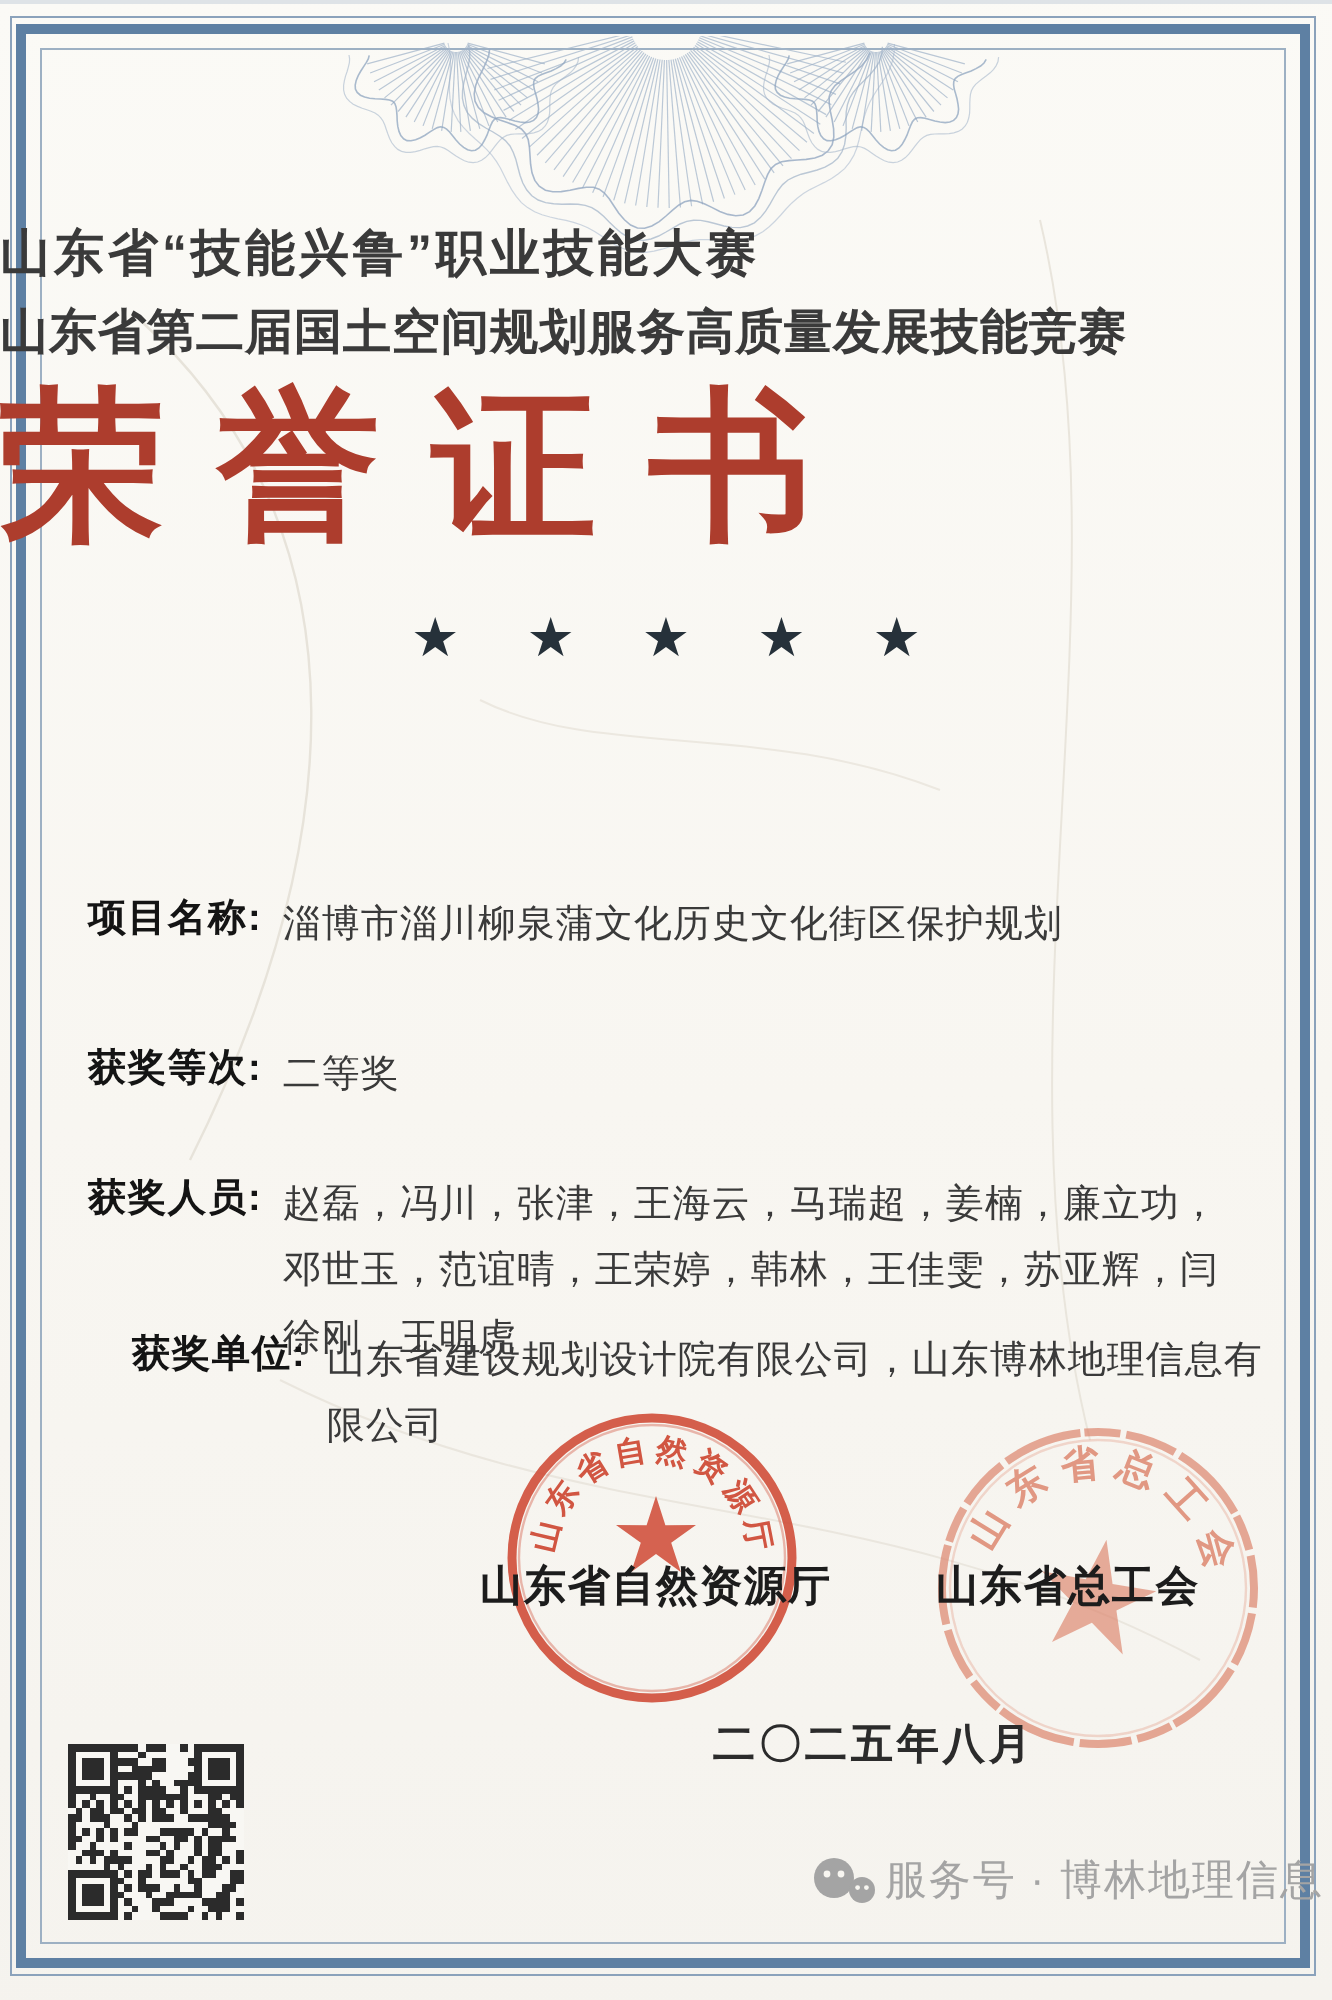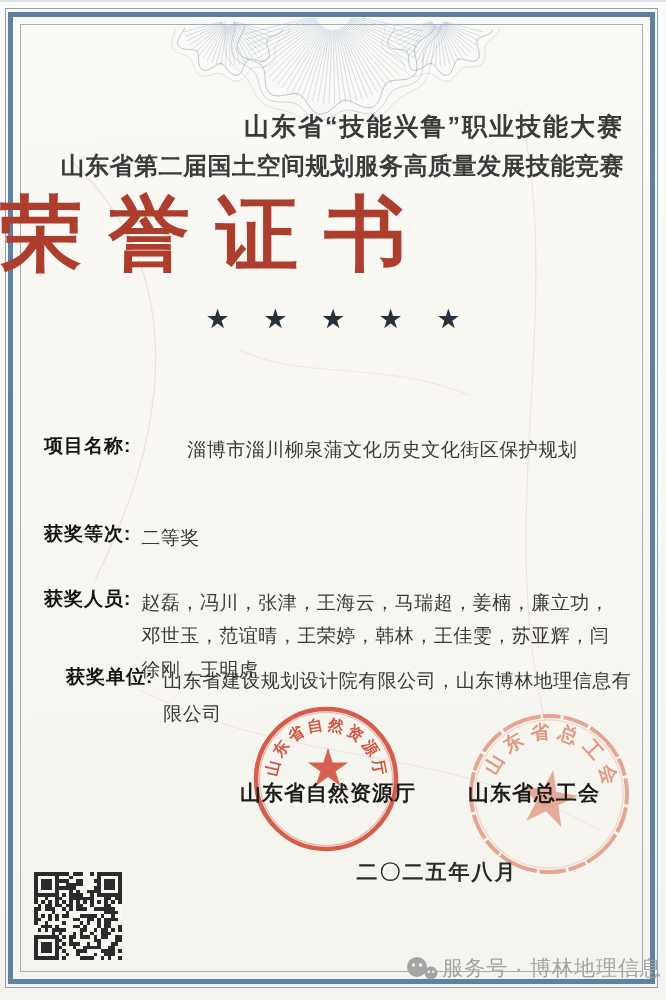--- a/index.html
+++ b/index.html
@@ -12,47 +12,47 @@
   .scan-edge-top{position:absolute;left:0;top:0;width:100%;height:2px;background:#c7cfdb;opacity:.55;z-index:1;}
   
   .frame-thin-outer{position:absolute;left:5px;top:8px;right:8px;bottom:12px;border:1px solid #8ba2bb;z-index:1;}
   .frame-thick{position:absolute;left:8px;top:12px;right:11px;bottom:16px;border:5px solid #5e80a3;z-index:1;}
   .frame-thin-inner{position:absolute;left:20px;top:24px;right:23px;bottom:28px;border:1px solid #9db0c3;z-index:1;}
   svg.fullpage{position:absolute;left:0;top:0;width:666px;height:1000px;pointer-events:none;}
   #creases{z-index:0;}
   #ornament{position:absolute;left:0;top:18px;width:666px;height:112px;z-index:1;pointer-events:none;}
   #seals{z-index:2;}
   
-  .title-line{position:absolute;left:0;width:624px;text-align:right;color:#3a3a3a;font-weight:600;z-index:3;}
+  .title-line{position:absolute;left:0;width:624px;text-align:left;color:#3a3a3a;font-weight:600;z-index:3;}
   .title-1{top:110px;font-size:25px;letter-spacing:2px;}
   .title-2{top:150px;font-size:24px;letter-spacing:0.5px;}
   .heading{position:absolute;left:0;top:188px;width:666px;text-align:left;z-index:3;}
   .heading span{
     font-family:"DejaVu Serif",serif;font-weight:700;font-size:82px;color:#ad3d2d;
     letter-spacing:26px;margin-right:-26px;line-height:1.1;
   }
   .stars{position:absolute;left:0;top:303px;width:666px;text-align:center;
     font-size:27px;color:#26313a;word-spacing:26px;z-index:3;}
   .intro{position:absolute;left:86px;top:398px;width:520px;
     font-family:"DejaVu Serif",serif;font-size:20px;color:#2f2f2f;z-index:3;letter-spacing:0.5px;}
   .field{position:absolute;left:44px;width:580px;display:flex;align-items:flex-start;z-index:3;}
   .field .label{flex:0 0 auto;font-weight:700;font-size:19px;color:#141414;margin-right:10px;white-space:nowrap;letter-spacing:1px;}
   .field .value{flex:1 1 auto;font-family:"DejaVu Serif",serif;font-size:19px;color:#3a3a3a;line-height:1.75;letter-spacing:0.5px;}
-  .f1{top:433px;gap:46px;} .f2{top:521px;justify-content:flex-end;} .f3{top:586px;} .f4{top:664px;margin-left:22px;}
+  .f1{top:446px;} .f2{top:521px;justify-content:flex-end;} .f3{top:586px;} .f4{top:664px;margin-left:22px;}
   .org-name{position:absolute;font-weight:700;font-size:21px;color:#1c1c1c;z-index:4;letter-spacing:1px;}
   .org-left{left:240px;top:779px;}
   .org-right{left:468px;top:779px;}
   .date-line{position:absolute;left:304px;top:858px;width:266px;text-align:center;
     font-weight:700;font-size:21px;color:#2b2b2b;z-index:4;letter-spacing:2px;}
   
   #qr{position:absolute;left:34px;top:872px;width:88px;height:88px;z-index:3;
     display:grid;grid-template-columns:repeat(25,1fr);grid-template-rows:repeat(25,1fr);background:#f8f7f3;}
   #qr .on{background:#2b2b2b;}
   
-  .watermark{position:absolute;right:4px;top:954px;display:flex;align-items:center;gap:2px;z-index:6;}
+  .watermark{position:absolute;right:4px;top:926px;display:flex;align-items:center;gap:2px;z-index:6;}
   .watermark .wm-text{font-size:21px;color:#a4a4a4;letter-spacing:1px;}
 </style>
 </head>
 <body>
 
 <div class="page">
 
   <svg id="creases" class="fullpage">
     <path d="M 70 160 C 190 270, 170 430, 95 580" stroke="#e7e3da" stroke-width="1.2" fill="none"></path>
     <path d="M 520 110 C 565 300, 495 520, 545 720" stroke="#e9e5dc" stroke-width="1" fill="none"></path>

